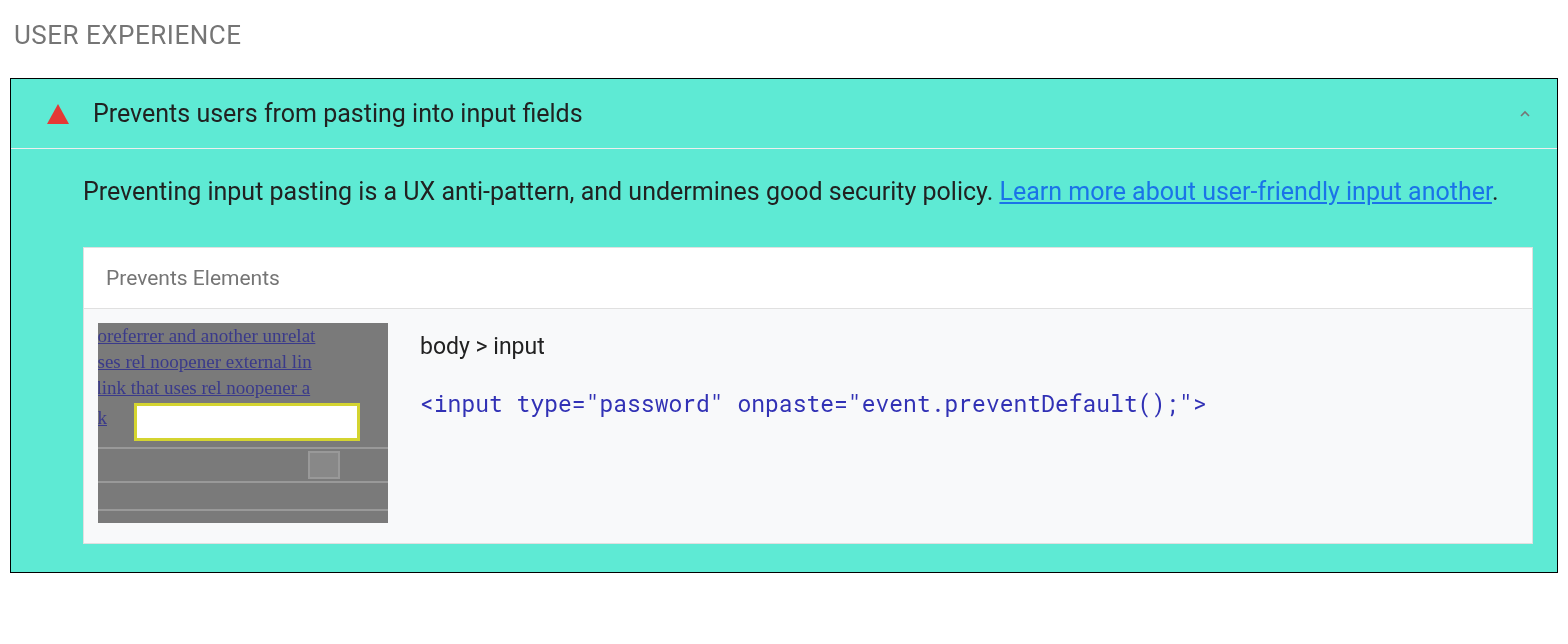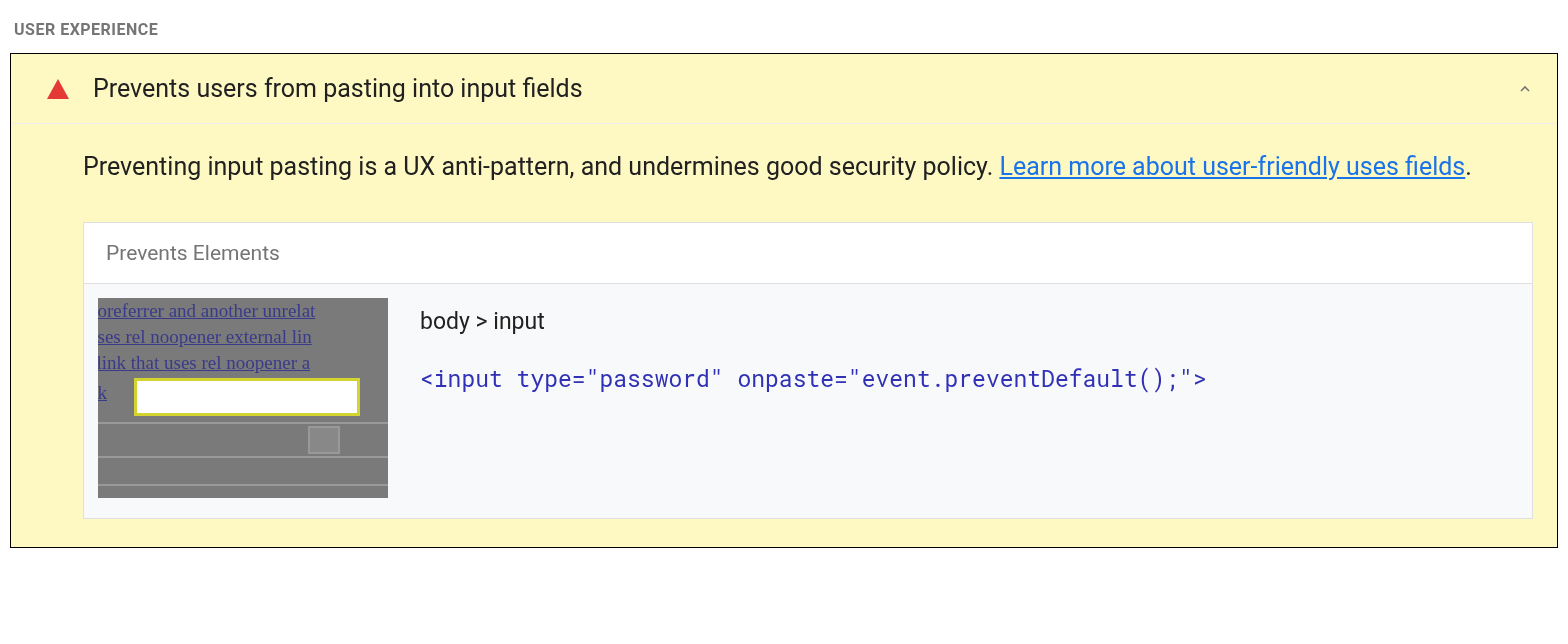--- a/index.html
+++ b/index.html
@@ -3,30 +3,30 @@
   <meta charset="utf-8">
   <style>
     * { box-sizing: border-box; margin: 0; padding: 0; }
     body {
       font-family: Roboto, -apple-system, BlinkMacSystemFont, "Segoe UI", Helvetica, Arial, sans-serif;
       background: #fff;
       padding: 20px 10px;
       width: 1568px;
     }
     .section-title {
-      font-size: 16px;
-      font-weight: 700;
+      font-size: 26px;
+      font-weight: 400;
       color: #757575;
       letter-spacing: 0.5px;
-      margin-bottom: 14px;
+      margin-bottom: 28px;
       margin-left: 4px;
     }
     .audit-card {
       border: 1px solid #000;
-      background: #fef9c3;
+      background: #5eead4;
     }
     .audit-header {
       display: flex;
       align-items: center;
       padding: 20px 24px 20px 36px;
       cursor: pointer;
       border-bottom: 1px solid #eee;
     }
     .triangle-icon {
       width: 0;
@@ -155,21 +155,21 @@
     <div class="audit-title">Prevents users from pasting into input fields</div>
     <div class="chevron">
       <svg viewBox="0 0 24 24" fill="none" stroke="#757575" stroke-width="2.5">
           <polyline points="6 15 12 9 18 15"></polyline>
         </svg>
     </div>
   </div>
 
   <div class="audit-body">
     <p class="description">
-      <span>Preventing input pasting is a UX anti-pattern, and undermines good security policy. </span><a href="#">Learn more about user-friendly uses fields</a><span>.</span>
+      <span>Preventing input pasting is a UX anti-pattern, and undermines good security policy. </span><a href="#">Learn more about user-friendly input another</a><span>.</span>
     </p>
 
     <div class="failing-panel">
       <div class="failing-header">Prevents Elements</div>
       <div class="failing-row">
         <div class="thumbnail">
           <span class="thumb-line t1"> noreferrer and another unrelat</span>
           <span class="thumb-line t2">t uses rel noopener external lin</span>
           <span class="thumb-line t3">al link that uses rel noopener a</span>
           <span class="thumb-line t4"> ok</span>

